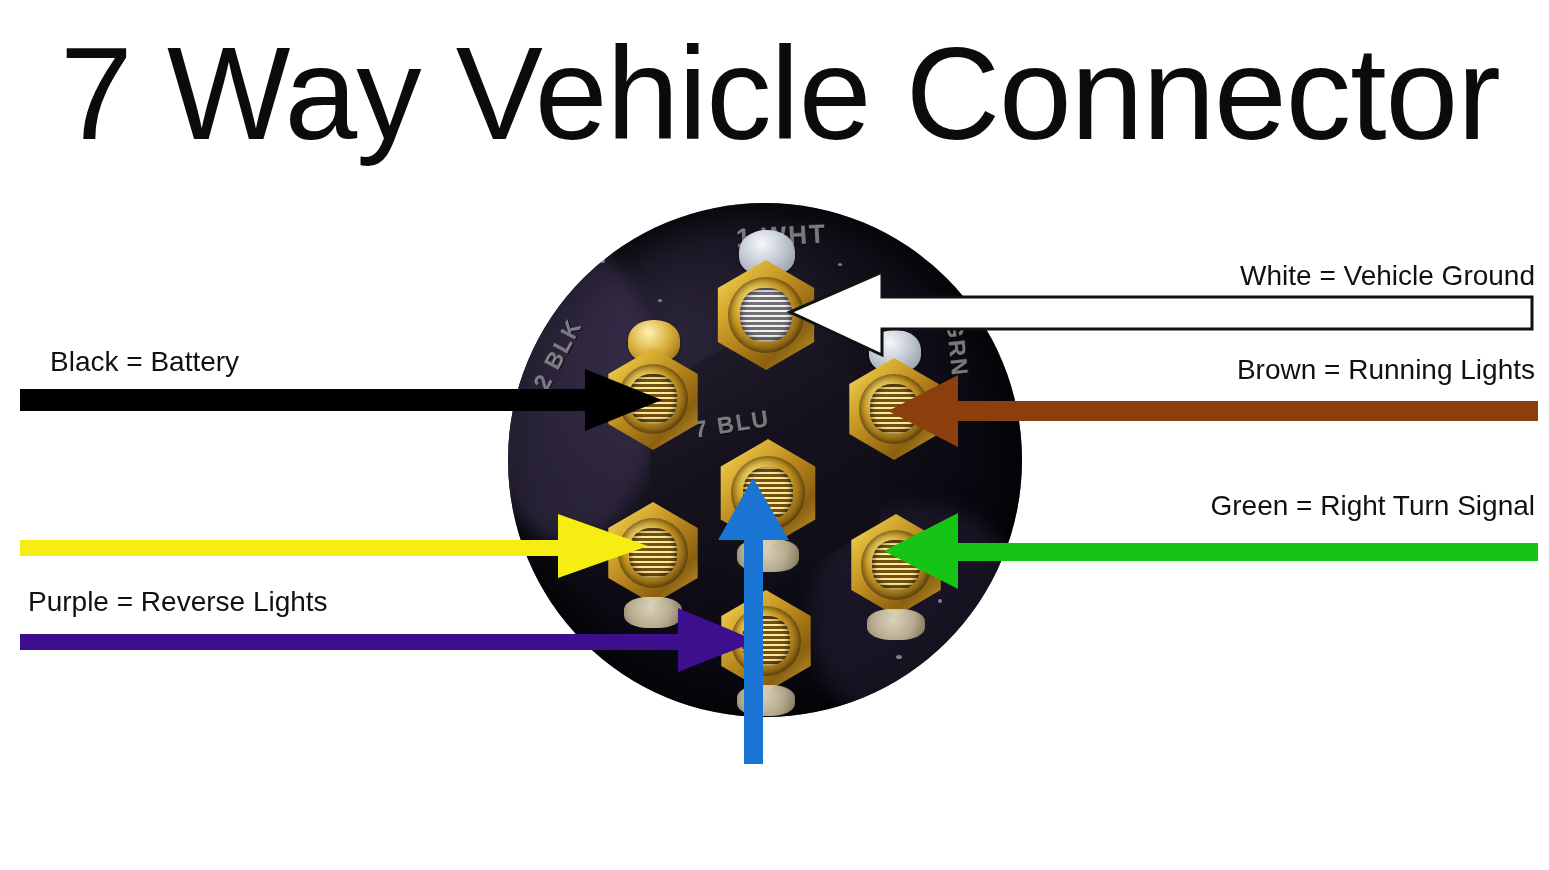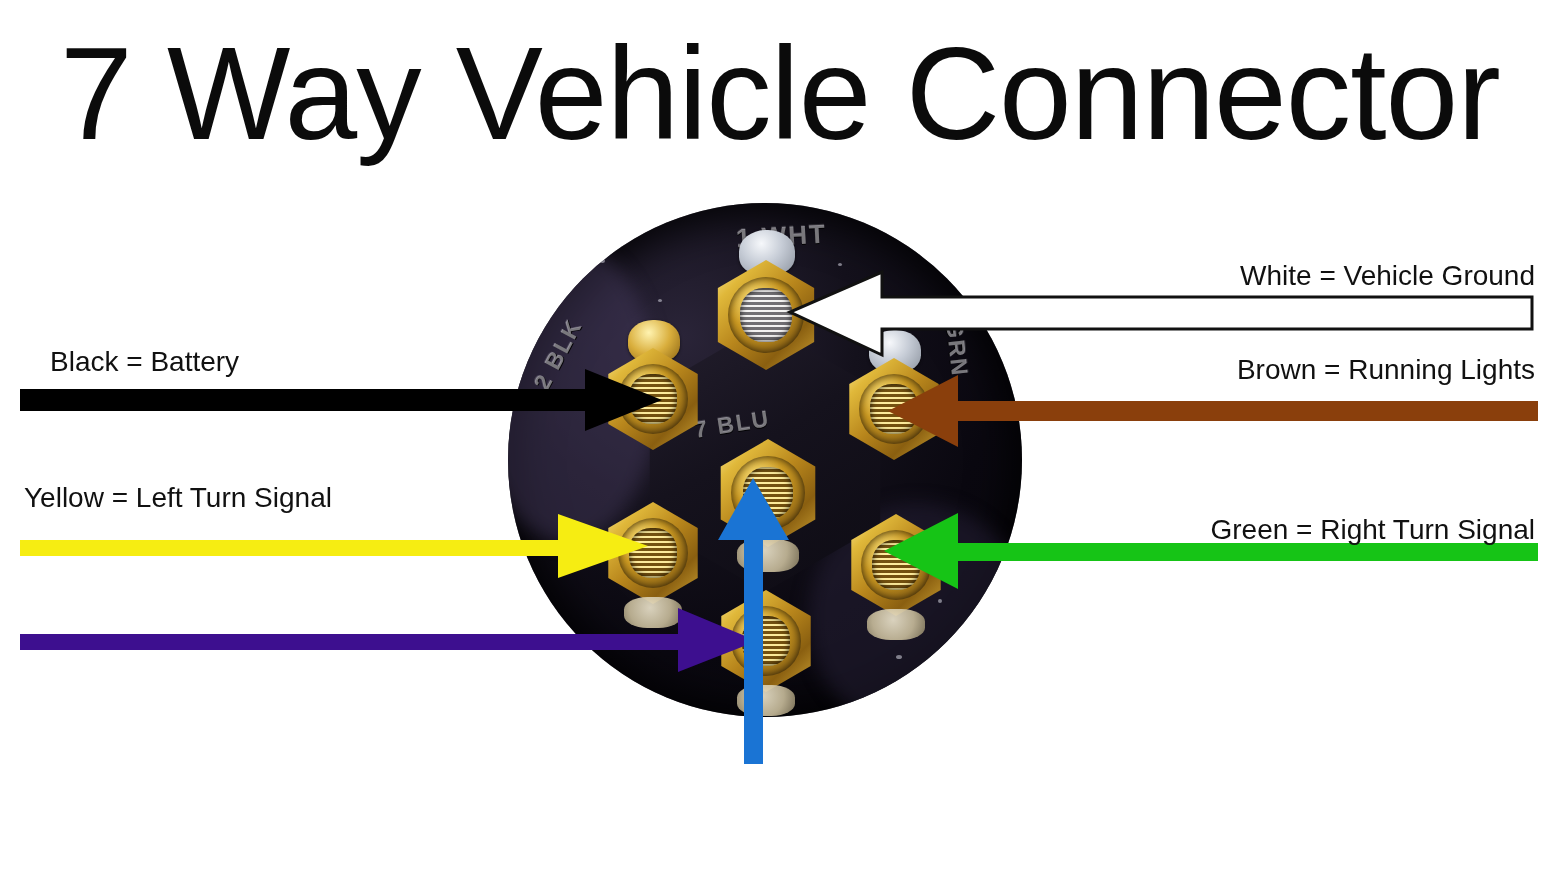--- a/index.html
+++ b/index.html
@@ -36,21 +36,21 @@
     line-height: 44px;
     color: #111111;
     white-space: nowrap;
     font-weight: 400;
   }
   .lbl-black   { left: 22px;  top: 340px; margin-left: 28px; }
   .lbl-yellow  { left: 24px;  top: 476px; }
   .lbl-purple  { left: 28px;  top: 580px; }
   .lbl-white   { right: 14px; top: 254px; text-align: right; }
   .lbl-brown   { right: 14px; top: 348px; text-align: center; }
-  .lbl-green   { right: 14px; top: 484px; text-align: right; margin-top: 24px; }
+  .lbl-green   { right: 14px; top: 484px; text-align: right; }
   .lbl-blue    { left: 776px; top: 748px; }
 
   
   #connector {
     position: absolute;
     left: 508px;
     top: 203px;
     width: 514px;
     height: 514px;
     border-radius: 50%;
@@ -276,18 +276,18 @@
     <g>
       <path d="M1538,543 L958,543 L958,513 L884,551 L958,589 L958,561 L1538,561 Z" fill="#16c416"></path>
     </g>
 
     <g>
       <path d="M744,795 L744,540 L718,540 L753,478 L789,540 L763,540 L763,795 Z" fill="#1a74d4"></path>
     </g>
   </svg>
 
   <div class="label lbl-black">Black = Battery</div>
-  <div class="label lbl-yellow">Yellow = Left Turn Signal</div>
+  <div class="label lbl-purple">Purple = Reverse Lights</div>
   <div class="label lbl-white">White = Vehicle Ground</div>
   <div class="label lbl-brown">Brown = Running Lights</div>
   <div class="label lbl-green">Green = Right Turn Signal</div>
 
 </div>
 
 </body></html>

